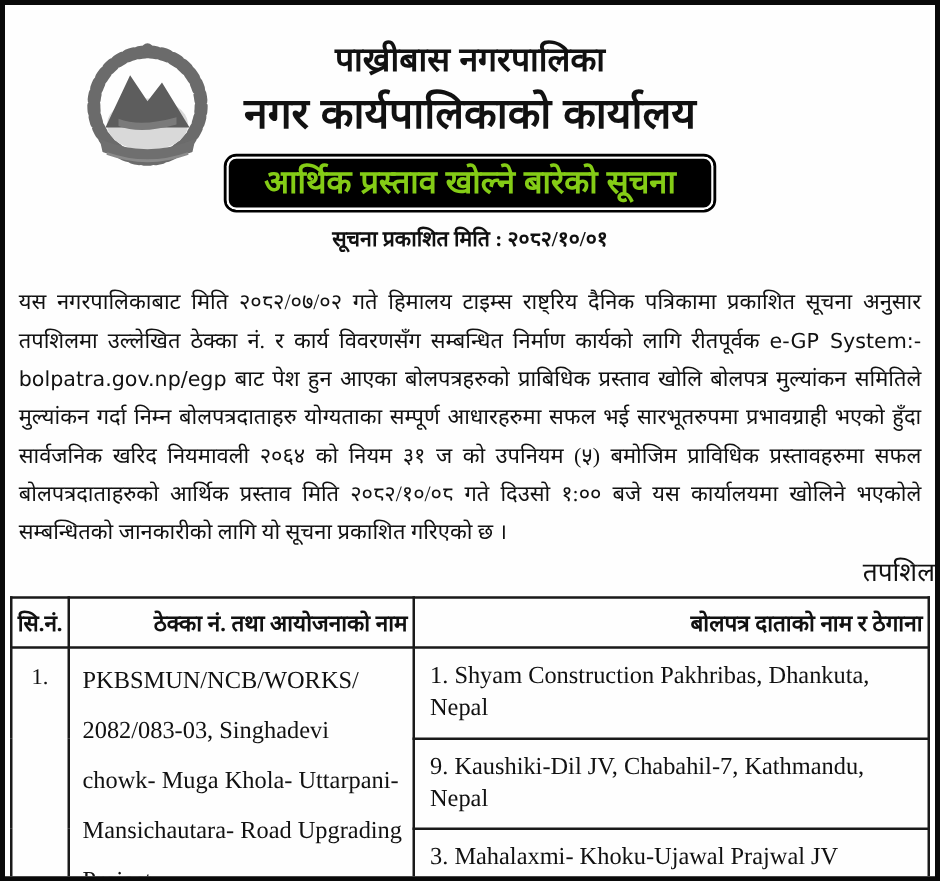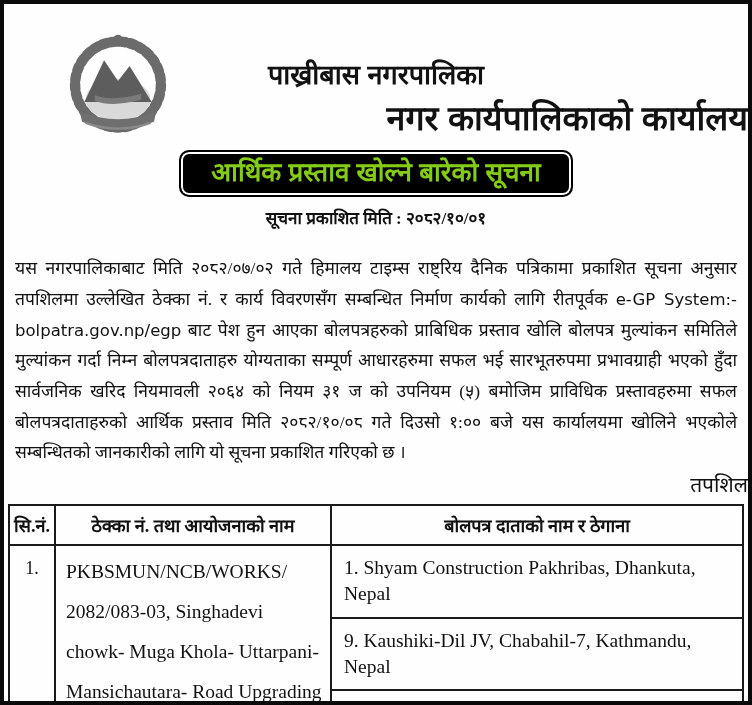--- a/index.html
+++ b/index.html
@@ -10,28 +10,28 @@
     border:4px solid #0a0a0a;
     background:#fefefe;
     overflow:hidden;
     font-family:"Liberation Serif", serif;
     color:#111;
   }
   
   .logo{
     position:absolute;left:56px;top:26px;width:116px;height:116px;
   }
-  .hdr{ text-align:center; padding-top:24px;margin-top:27px; }
+  .hdr{ text-align:center; padding-top:24px; }
   .hdr .muni{
     font-family:"Liberation Sans", sans-serif;
     font-weight:bold;font-size:27px;line-height:1.2;margin-top:4px;
   }
   .hdr .office{
     font-family:"Liberation Sans", sans-serif;
-    font-weight:bold;font-size:34px;line-height:1.25;margin-top:6px;text-align:right;
+    font-weight:bold;font-size:34px;line-height:1.25;margin-top:6px;
   }
   .hdr .place{
     font-family:"Liberation Sans", sans-serif;
     font-weight:bold;font-size:22px;line-height:1.2;margin-top:6px;
   }
   .banner{
     display:inline-block;
     margin-top:10px;
     background:#000;color:#84cc16;
     border:2px solid #000;
@@ -67,21 +67,21 @@
     border-collapse:collapse;
     border:2px solid #1a1a1a;
   }
   table.notice th, table.notice td{
     border:2px solid #1a1a1a;
   }
   th.h{
     font-weight:bold;
     font-size:18px;
     padding:7px 4px;
-    text-align:center;
+    text-align:right;
     font-family:"Liberation Serif", serif;
     border-radius:12px;
   }
   td.sn{
     width:42px;
     vertical-align:top;text-align:center;
     font-size:18px;padding-top:12px;
   }
   td.contract{
     width:258px;

